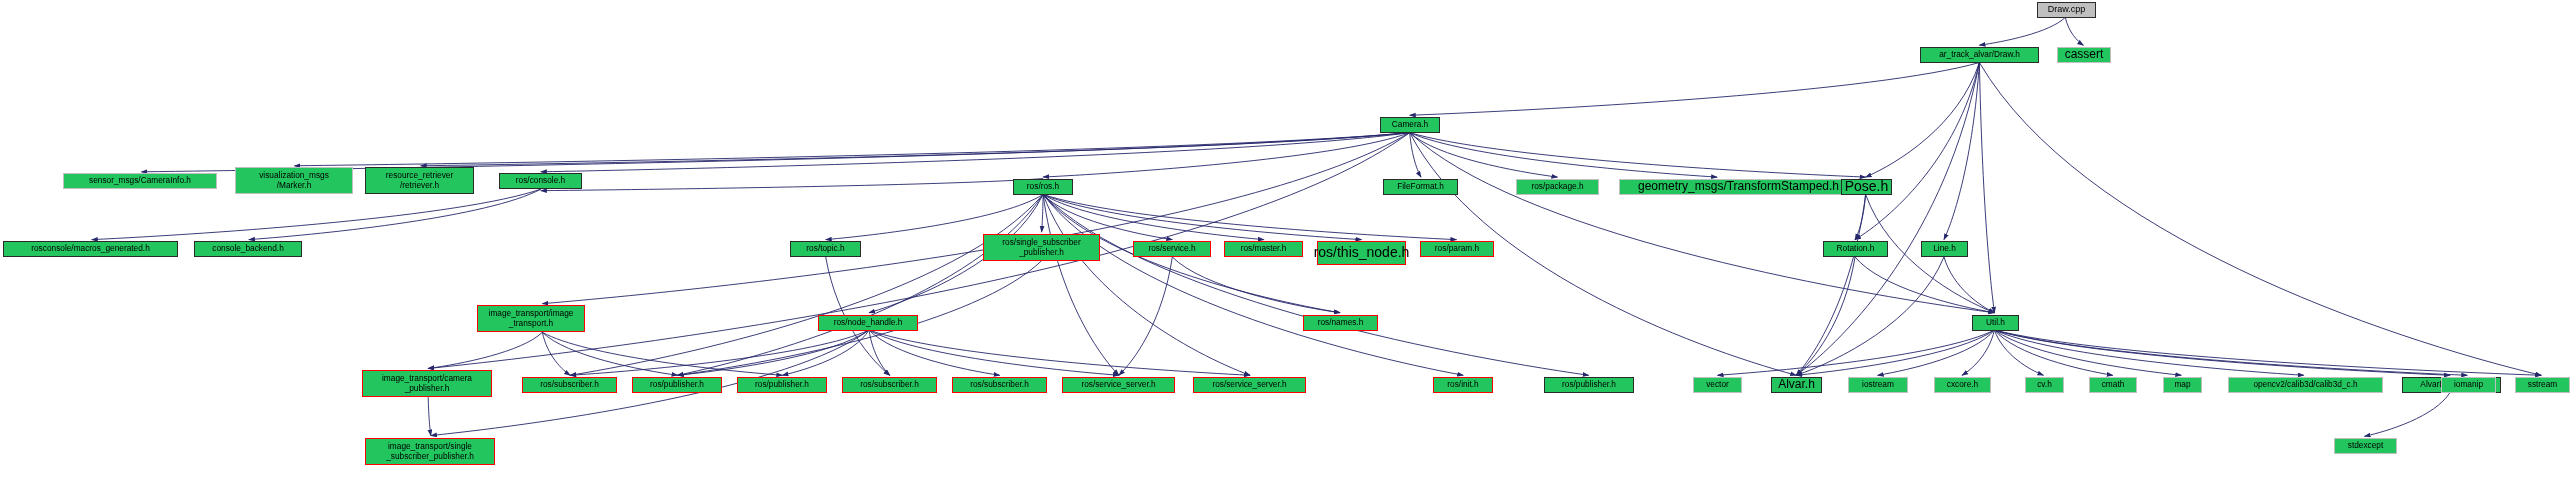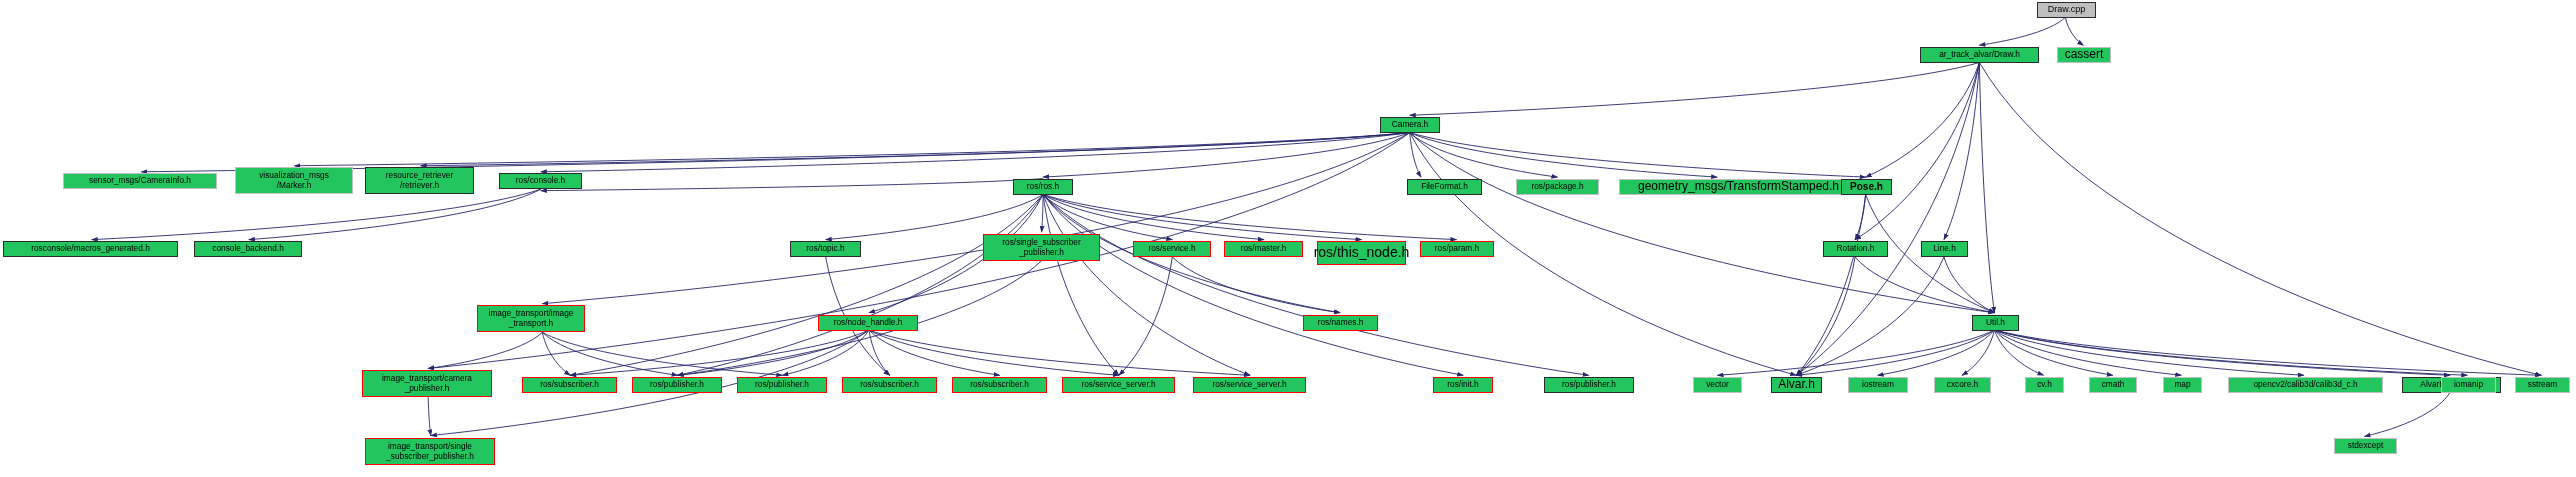--- a/index.html
+++ b/index.html
@@ -125,24 +125,24 @@
       <div class="node b-black" style="left: 1920px; top: 47px; width: 119px; height: 16px; font-size: 8.3px;">ar_track_alvar/Draw.h</div>
       <div class="node b-grey" style="left: 2057px; top: 47px; width: 54px; height: 16px; font-size: 12px;">cassert</div>
       <div class="node b-black" style="left: 1380px; top: 117px; width: 60px; height: 16px; font-size: 8.3px;">Camera.h</div>
       <div class="node b-grey" style="left: 63px; top: 173px; width: 154px; height: 16px; font-size: 8.3px;">sensor_msgs/CameraInfo.h</div>
       <div class="node b-grey" style="left: 235px; top: 167px; width: 118px; height: 27px; font-size: 8.3px;">visualization_msgs
 /Marker.h</div>
       <div class="node b-black" style="left: 365px; top: 167px; width: 109px; height: 27px; font-size: 8.3px;">resource_retriever
 /retriever.h</div>
       <div class="node b-black" style="left: 499px; top: 173px; width: 83px; height: 16px; font-size: 8.3px;">ros/console.h</div>
       <div class="node b-black" style="left: 1013px; top: 179px; width: 60px; height: 16px; font-size: 8.3px;">ros/ros.h</div>
-      <div class="node b-black" style="left: 1383px; top: 179px; width: 75px; height: 16px; font-size: 8.3px; margin-left: 24px;">FileFormat.h</div>
+      <div class="node b-black" style="left: 1383px; top: 179px; width: 75px; height: 16px; font-size: 8.3px;">FileFormat.h</div>
       <div class="node b-grey" style="left: 1516px; top: 179px; width: 83px; height: 16px; font-size: 8.3px;">ros/package.h</div>
       <div class="node b-grey" style="left: 1619px; top: 179px; width: 239px; height: 16px; font-size: 12px;">geometry_msgs/TransformStamped.h</div>
-      <div class="node b-black" style="left: 1841px; top: 179px; width: 51px; height: 16px; font-size: 10px; font-weight: bold;">Pose.h</div>
+      <div class="node b-black" style="left: 1841px; top: 179px; width: 51px; height: 16px; font-size: 14px;">Pose.h</div>
       <div class="node b-black" style="left: 3px; top: 241px; width: 175px; height: 16px; font-size: 8.3px;">rosconsole/macros_generated.h</div>
       <div class="node b-black" style="left: 194px; top: 241px; width: 108px; height: 16px; font-size: 8.3px;">console_backend.h</div>
       <div class="node b-black" style="left: 790px; top: 241px; width: 71px; height: 16px; font-size: 8.3px;">ros/topic.h</div>
       <div class="node b-red" style="left: 983px; top: 234px; width: 117px; height: 27px; font-size: 8.3px;">ros/single_subscriber
 _publisher.h</div>
       <div class="node b-red" style="left: 1133px; top: 241px; width: 78px; height: 16px; font-size: 8.3px;">ros/service.h</div>
       <div class="node b-red" style="left: 1224px; top: 241px; width: 79px; height: 16px; font-size: 8.3px;">ros/master.h</div>
       <div class="node b-red" style="left: 1317px; top: 241px; width: 89px; height: 24px; font-size: 14px; text-align: right;">ros/this_node.h</div>
       <div class="node b-red" style="left: 1420px; top: 241px; width: 74px; height: 16px; font-size: 8.3px;">ros/param.h</div>
       <div class="node b-black" style="left: 1823px; top: 241px; width: 65px; height: 16px; font-size: 8.3px;">Rotation.h</div>

